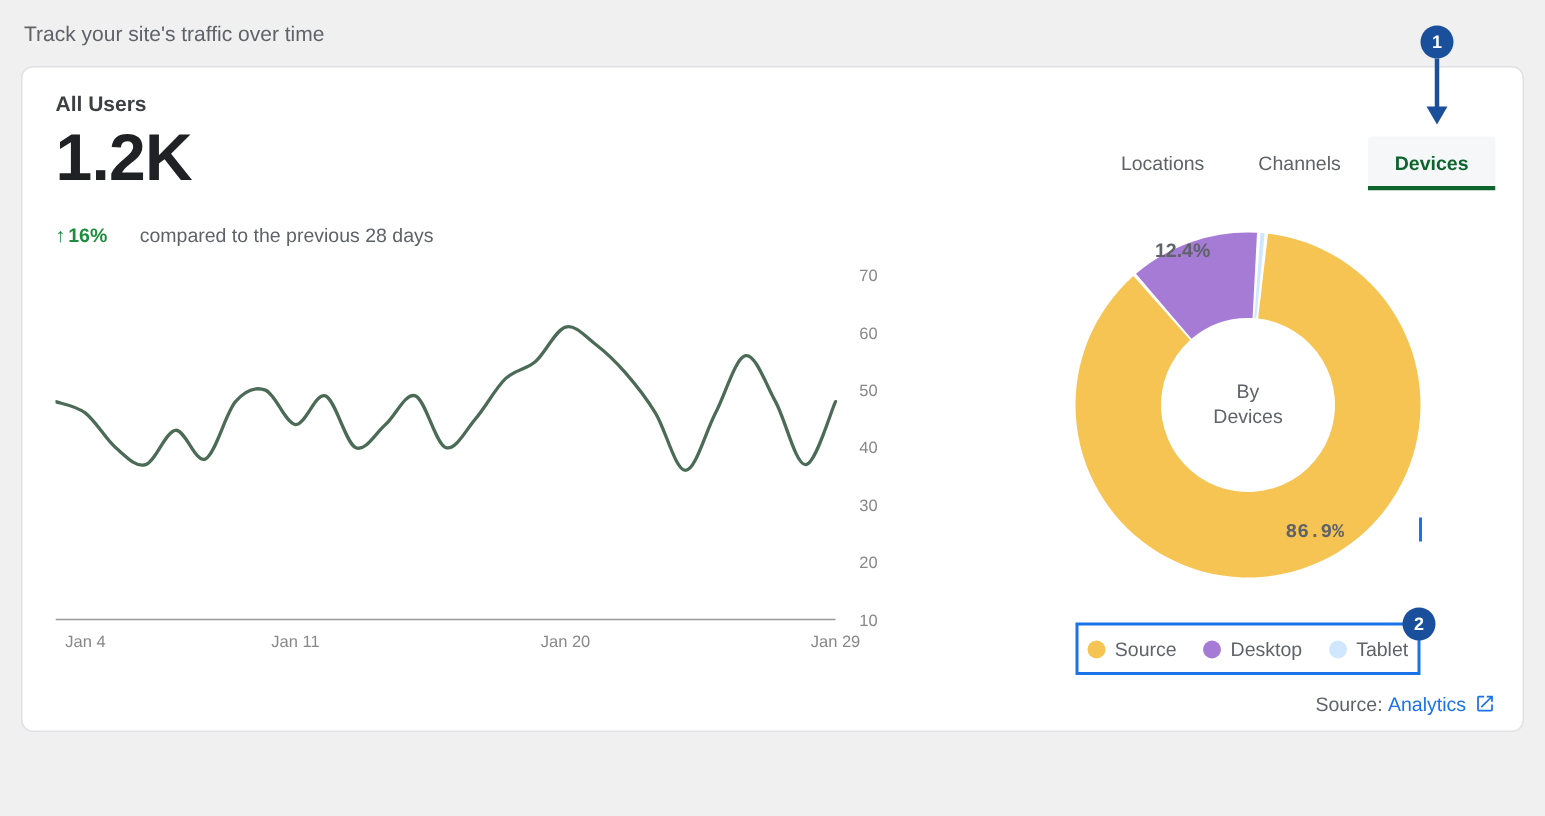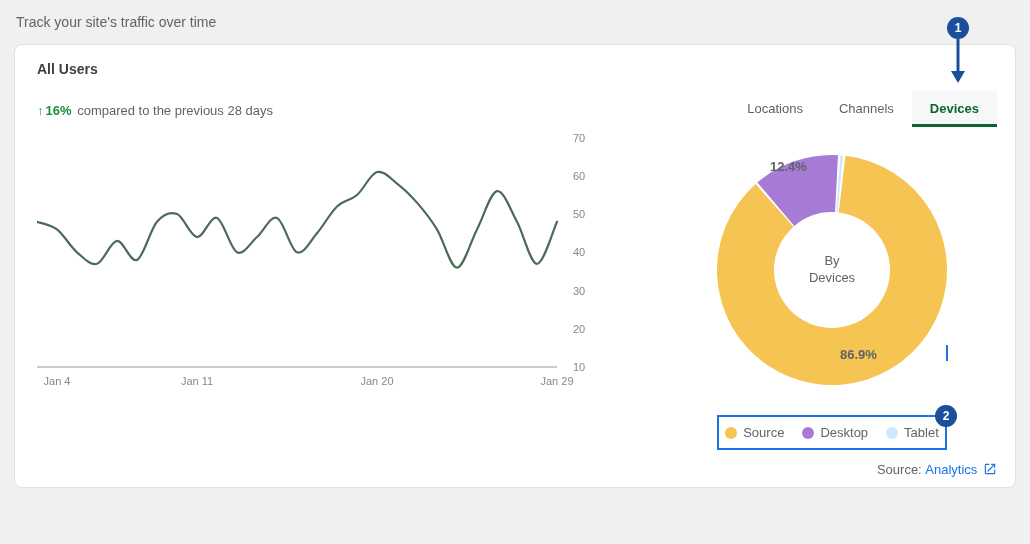--- a/index.html
+++ b/index.html
@@ -7,21 +7,21 @@
   .page { padding:14px 14px 10px 14px; }
   .title { font-size:22px; font-weight:600; color:#1f1f1f; margin:0 0 6px 2px; }
   .subtitle { font-size:14px; color:#5f6368; margin:0 0 14px 2px; }
   .card { background:#fff; border:1px solid #dfe1e5; border-radius:8px; padding:16px 18px 12px 22px; position:relative; height:444px; }
   .split { display:flex; gap:28px; height:100%; }
   .left { flex:1 1 60%; display:flex; flex-direction:column; }
   .right { width:330px; flex:none; position:relative; }
   .allusers { font-size:14px; font-weight:600; color:#3c4043; margin:0 0 6px 0; }
   .bignum { font-size:44px; font-weight:600; color:#202124; margin:0; line-height:1.05; letter-spacing:-0.5px;}
   .delta { margin:20px 0 4px 0; font-size:13px; color:#5f6368; }
-  .delta .pct { color:#1e8e3e; font-weight:600; margin-right:2px; }
+  .delta .pct { color:#1e8e3e; font-weight:600; margin-right:18px; }
   .delta .arrow { color:#1e8e3e; font-weight:700; margin-right:2px; }
   .linewrap { flex:1; position:relative; }
   svg { display:block; }
   .series { fill:none; stroke:#4c6b57; stroke-width:2.2; stroke-linecap:round; stroke-linejoin:round; }
   .baseline { stroke:#999; stroke-width:1; }
   .tabs { display:flex; justify-content:flex-end; gap:0; margin-top:30px; margin-bottom:8px; position:relative; }
   .tab { font-size:13px; color:#5f6368; padding:10px 18px 8px 18px; cursor:pointer; }
   .tab.active { color:#0d652d; font-weight:600; background:#f6f7f8; border-bottom:3px solid #0d652d; border-radius:2px 2px 0 0; }
   .donutwrap { position:relative; width:280px; height:270px; margin:0 auto; }
   .donutcenter { position:absolute; left:0; top:0; right:0; bottom:0; display:flex; align-items:center; justify-content:center; flex-direction:column; font-size:13px; color:#5f6368; text-align:center; line-height:1.3; }
@@ -41,20 +41,21 @@
 <body>
 
 <div class="page">
   <div class="subtitle">Track your site's traffic over time</div>
 
   <div class="card">
     <div class="split">
 
       <div class="left">
         <div class="allusers">All Users</div>
+        <div class="bignum">1.2K</div>
         <div class="delta">
           <span class="arrow">↑</span><span class="pct">16%</span>
           <span>compared to the previous 28 days</span>
         </div>
 
         <div class="linewrap">
           <svg id="linechart" width="570" height="278" viewBox="0 0 570 278">
             <g id="yaxis">
                 <text x="542" y="249" text-anchor="middle" class="ytick" style="font-size:11px; fill:#888;">10</text>
                 <text x="542" y="210.7741935483871" text-anchor="middle" class="ytick" style="font-size:11px; fill:#888;">20</text>
@@ -98,21 +99,21 @@
           <svg id="donut" width="280" height="270" viewBox="0 0 280 270">
               <path d="M65.31982040111006,47.547894393116266 A115,115 0 0 1 146.01511167932384,20.15741890968637 L143.03370849913725,77.07939388488529 A58,58 0 0 0 102.3352137675164,90.89372065044125 Z" fill="#a67bd6"></path>
               <path d="M148.31060719851544,20.300680873895402 A115,115 0 0 1 151.05870686671946,20.532952329345136 L145.57743476756286,77.26879334871319 A58,58 0 0 0 144.19143667403387,77.15164774509508 Z" fill="#cfe8ff"></path>
               <path d="M153.34568353280514,20.777004368462585 A115,115 0 1 1 63.58583042750638,49.05888825162785 L101.46067969387278,91.65578711821232 A58,58 0 1 0 146.73086647741476,77.39188046409417 Z" fill="#f6c453"></path>
             </svg>
           <div class="donutcenter">
             <span>By</span>
             <span>Devices</span>
           </div>
           <div class="plabel" style="left:78px; top:24px;">12.4%</div>
-          <div class="plabel" style="left:148px; top:212px;">86.9%</div>
+          <div class="plabel" style="left:165px; top:212px;font-family:Liberation Mono, monospace;">86.9%</div>
           <div class="tickmark" style="right:24px; top:210px;"></div>
         </div>
 
         <div class="legend">
           <div class="li">
             <span class="sw" style="background:#f6c453"></span>
             <span>Source</span>
           </div>
           <div class="li">
             <span class="sw" style="background:#a67bd6"></span>

